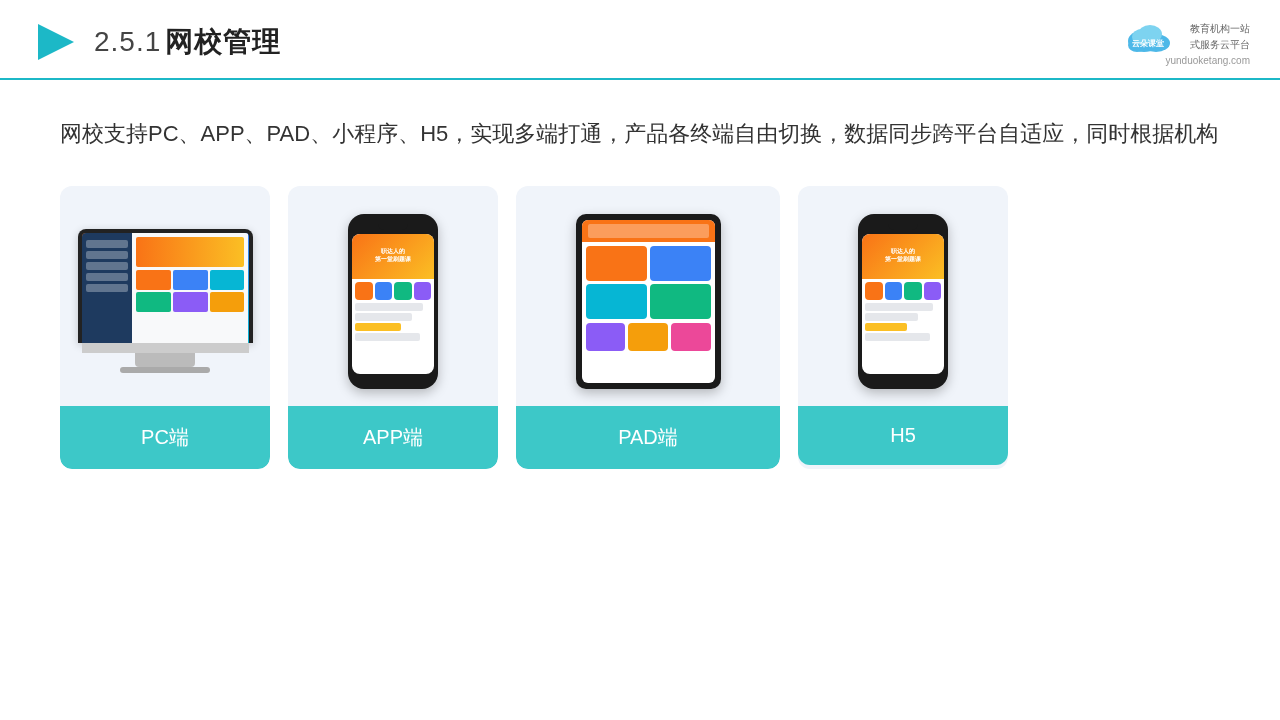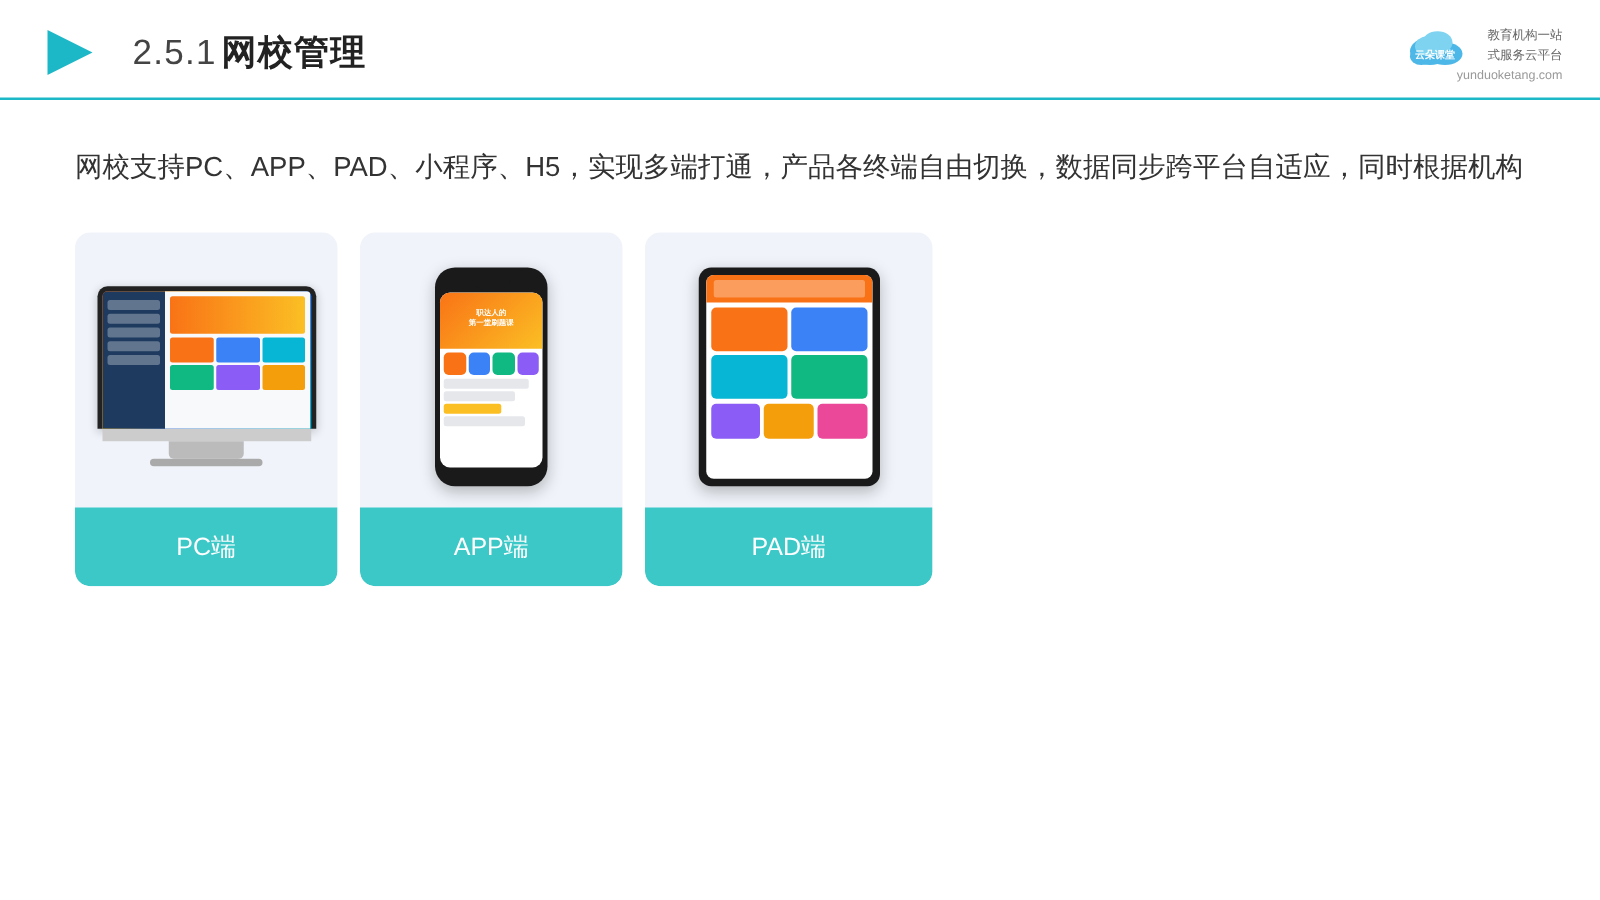--- a/index.html
+++ b/index.html
@@ -17,21 +17,21 @@
       display: flex;
       align-items: center;
       justify-content: space-between;
       padding: 18px 30px 12px 30px;
       border-bottom: 2px solid #1cb8c7;
     }
 
     .header-left {
       display: flex;
       align-items: center;
-      gap: 28px;
+      gap: 16px;
     }
 
     .logo-arrow {
       width: 48px;
       height: 48px;
     }
 
     .page-title {
       font-size: 28px;
       font-weight: 600;
@@ -412,21 +412,21 @@
             <div class="phone-list-item" style="background:#e5e7eb;width:75%"></div>
             <div class="phone-list-item" style="background:#fbbf24;width:60%"></div>
             <div class="phone-list-item" style="background:#e5e7eb;width:85%"></div>
           </div>
         </div>
       </div>
     </div>
     <div class="card-label">APP端</div>
   </div>
 
-  <div class="card" style="width:230px">
+  <div class="card" style="width:264px">
     <div class="card-image-area">
       <div class="tablet-mock">
         <div class="tablet-screen">
           <div class="tablet-header" style="display:flex;align-items:center;padding:4px 6px;gap:4px">
             <div style="height:14px;flex:1;background:rgba(255,255,255,0.3);border-radius:2px"></div>
           </div>
           <div class="tablet-content">
             <div class="tablet-card" style="background:#f97316"></div>
             <div class="tablet-card" style="background:#3b82f6"></div>
             <div class="tablet-card" style="background:#06b6d4"></div>
@@ -437,14 +437,39 @@
             <div class="tablet-bottom-card" style="background:#f59e0b"></div>
             <div class="tablet-bottom-card" style="background:#ec4899"></div>
           </div>
         </div>
       </div>
     </div>
     <div class="card-label">PAD端</div>
   </div>
 
 
+  <div class="card">
+    <div class="card-image-area">
+      <div class="phone-mock">
+        <div class="phone-notch"></div>
+        <div class="phone-screen">
+          <div class="phone-screen-banner">
+            <div class="phone-screen-banner-text">职达人的<br>第一堂刷题课</div>
+          </div>
+          <div class="phone-screen-content">
+            <div class="phone-icon-row">
+              <div class="phone-icon-item" style="background:#f97316"></div>
+              <div class="phone-icon-item" style="background:#3b82f6"></div>
+              <div class="phone-icon-item" style="background:#10b981"></div>
+              <div class="phone-icon-item" style="background:#8b5cf6"></div>
+            </div>
+            <div class="phone-list-item" style="background:#e5e7eb;width:90%"></div>
+            <div class="phone-list-item" style="background:#e5e7eb;width:70%"></div>
+            <div class="phone-list-item" style="background:#fbbf24;width:55%"></div>
+            <div class="phone-list-item" style="background:#e5e7eb;width:85%"></div>
+          </div>
+        </div>
+      </div>
+    </div>
+    <div class="card-label">H5</div>
+  </div>
 
 </div>
 
 </body></html>

